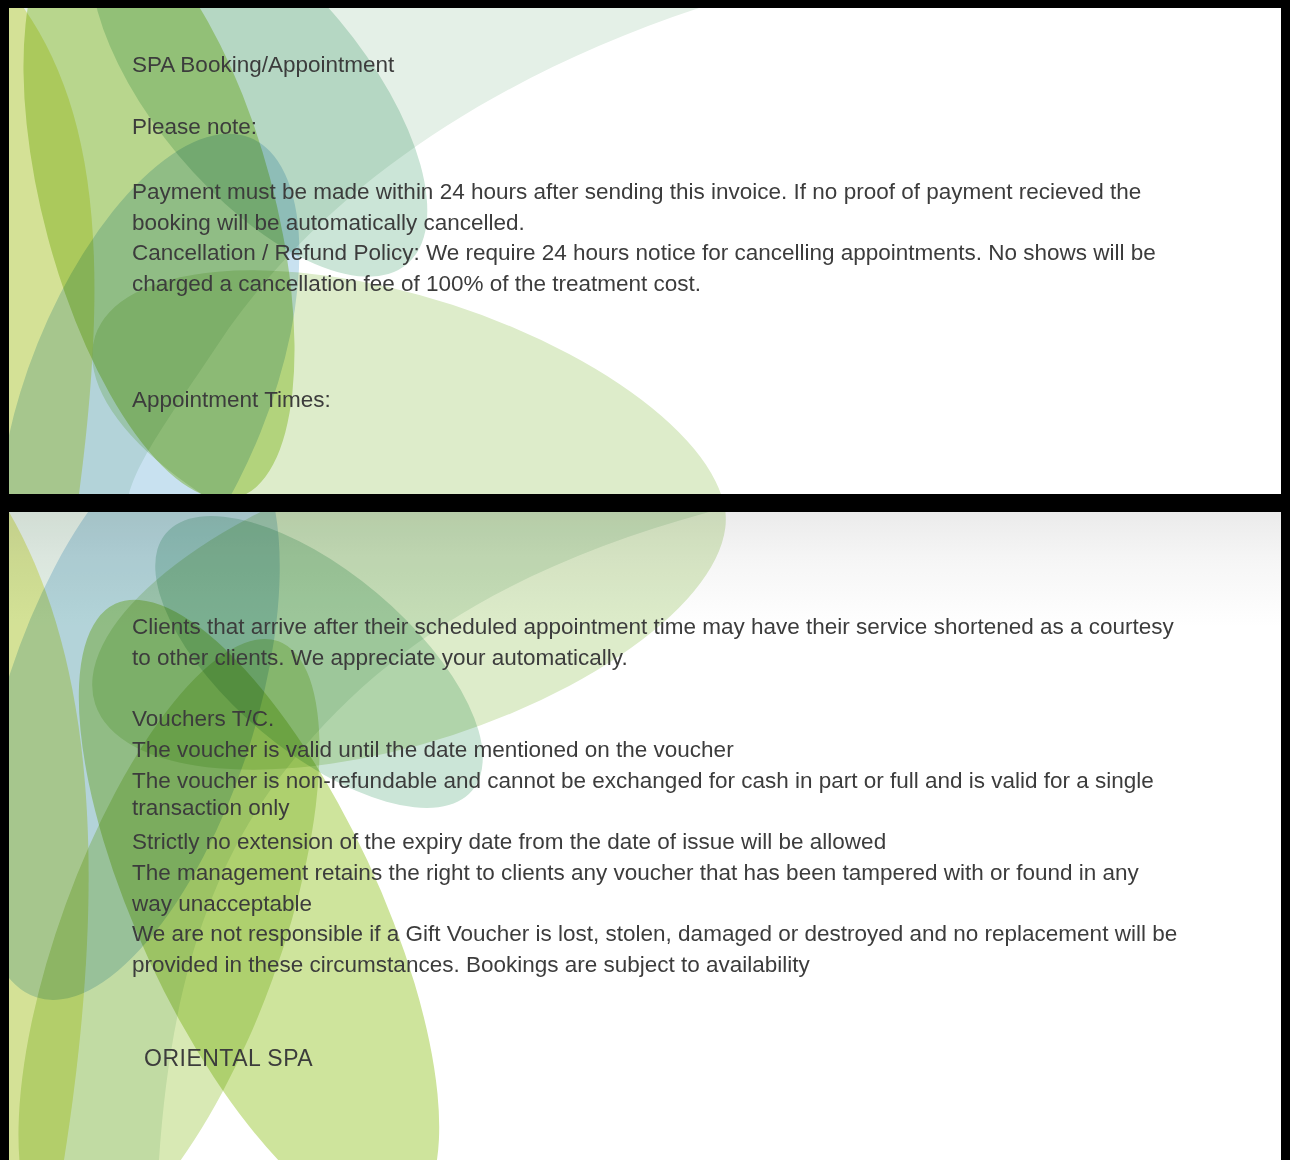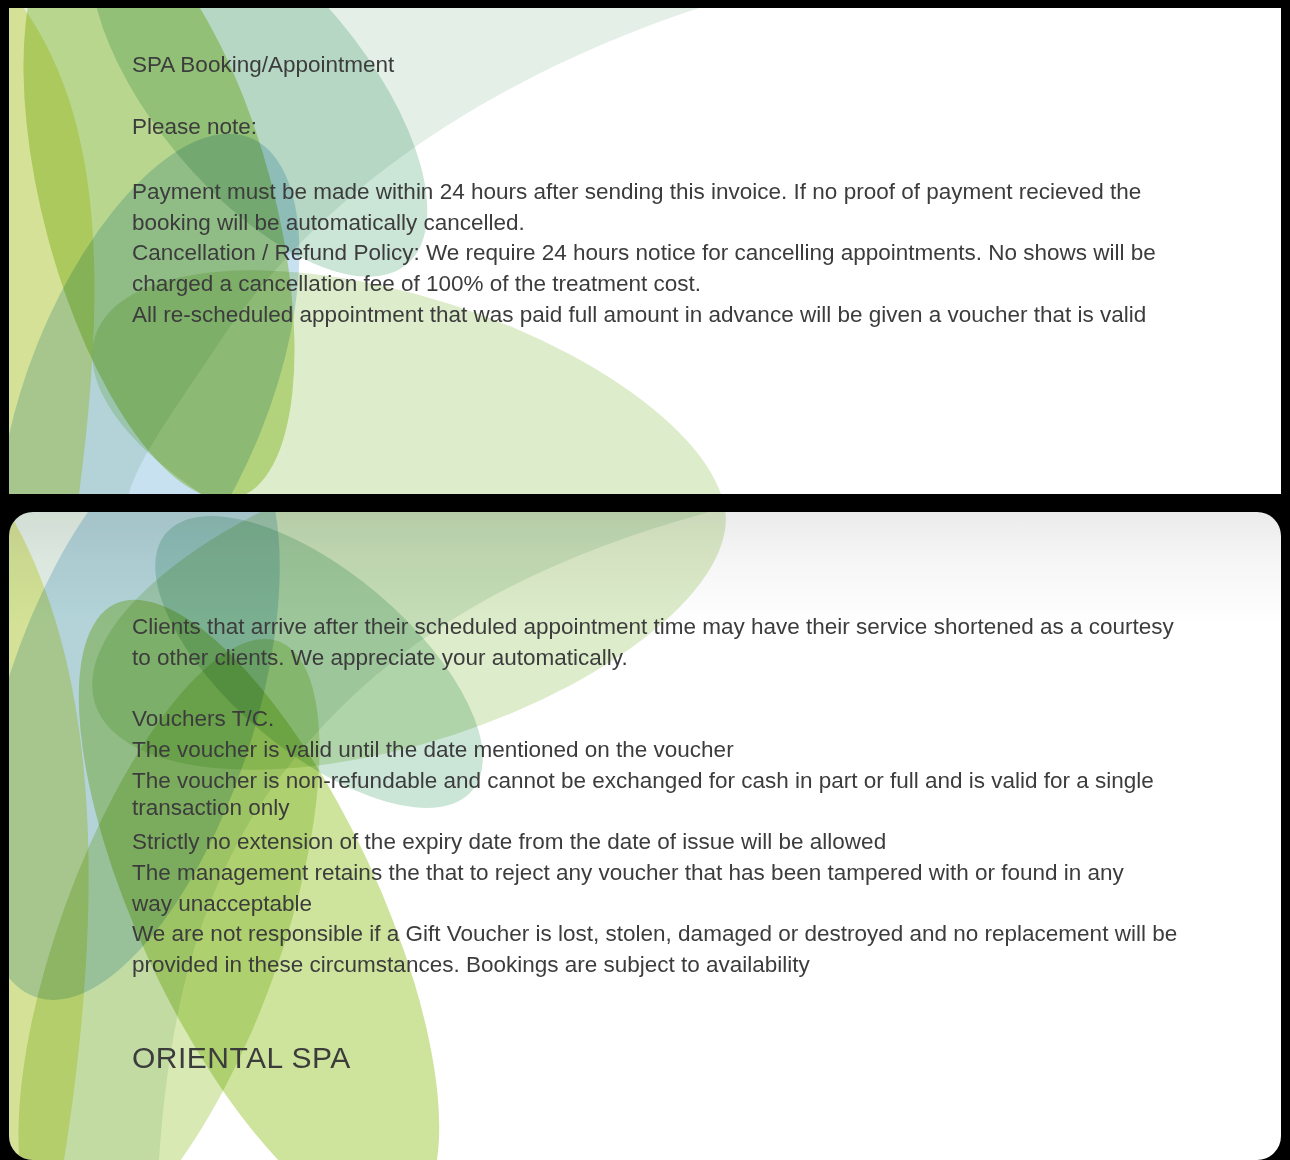--- a/index.html
+++ b/index.html
@@ -19,41 +19,41 @@
     left: 9px;
     right: 9px;
     background: #ffffff;
     overflow: hidden;
   }
   #page1 { top: 8px; height: 486px; }
   #page2 {
     top: 512px;
     height: 648px;
     background: linear-gradient(180deg, #ebebeb 0px, #f5f5f5 45px, #ffffff 115px);
-    border-radius: 24px;
   }
   .deco {
     position: absolute;
     left: 0;
     top: 0;
     pointer-events: none;
   }
   .leaf { mix-blend-mode: multiply; }
   .txt {
     position: absolute;
     left: 123px;
     white-space: nowrap;
     color: #3c3c3c;
     font-size: 22.5px;
     line-height: 30.7px;
     letter-spacing: 0px;
   }
   .brand {
-    font-size: 30px;
+    font-size: 23px;
     letter-spacing: 0.5px;
+    margin-left: 12px;
   }
 </style>
 </head>
 <body>
 
 <div class="page" id="page1">
   <svg class="deco" width="780" height="486" viewBox="0 0 780 486">
     <path class="leaf" d="M0,0 L690,0 C480,70 320,180 220,320 C160,410 130,450 120,486 L0,486 Z" fill="#e4f0e7"></path>
     <ellipse class="leaf" cx="400" cy="430" rx="330" ry="140" transform="rotate(18 400 430)" fill="#ddecca"></ellipse>
     <ellipse class="leaf" cx="250" cy="80" rx="230" ry="105" transform="rotate(50 250 80)" fill="#cbe5d7"></ellipse>
@@ -62,22 +62,22 @@
     <path class="leaf" d="M0,-20 C80,80 105,220 70,486 L0,486 Z" fill="#edf0a6"></path>
   </svg>
 
   <div class="txt" style="top:42px">SPA Booking/Appointment</div>
   <div class="txt" style="top:104px">Please note:</div>
 
   <div class="txt" style="top:169px">Payment must be made within 24 hours after sending this invoice. If no proof of payment recieved the</div>
   <div class="txt" style="top:200px">booking will be automatically cancelled.</div>
   <div class="txt" style="top:230px">Cancellation / Refund Policy: We require 24 hours notice for cancelling appointments. No shows will be</div>
   <div class="txt" style="top:261px">charged a cancellation fee of 100% of the treatment cost.</div>
-  <div class="txt" style="top:292px">All re-scheduled appointment that was paid full amount in advance will be given a voucher that is valid</div>
 
+  <div class="txt" style="top:377px">Appointment Times:</div>
 </div>
 
 <div class="page" id="page2">
   <svg class="deco" width="780" height="648" viewBox="0 0 780 648">
     <path class="leaf" d="M0,0 L700,0 C500,55 360,140 260,280 C190,380 160,500 150,648 L0,648 Z" fill="#e4f0e7"></path>
     <ellipse class="leaf" cx="400" cy="90" rx="330" ry="140" transform="rotate(-18 400 90)" fill="#ddecca"></ellipse>
     <ellipse class="leaf" cx="310" cy="150" rx="200" ry="90" transform="rotate(40 310 150)" fill="#cbe5d7"></ellipse>
     <ellipse class="leaf" cx="120" cy="200" rx="300" ry="125" transform="rotate(-72 120 200)" fill="#c8e1f0"></ellipse>
     <ellipse class="leaf" cx="250" cy="400" rx="340" ry="120" transform="rotate(65 250 400)" fill="#cee49c"></ellipse>
     <ellipse class="leaf" cx="160" cy="430" rx="320" ry="110" transform="rotate(-70 160 430)" fill="#d8e9b4"></ellipse>
@@ -86,19 +86,19 @@
 
   <div class="txt" style="top:100px">Clients that arrive after their scheduled appointment time may have their service shortened as a courtesy</div>
   <div class="txt" style="top:131px">to other clients. We appreciate your automatically.</div>
 
   <div class="txt" style="top:192px">Vouchers T/C.</div>
 
   <div class="txt" style="top:223px">The voucher is valid until the date mentioned on the voucher</div>
   <div class="txt" style="top:254px">The voucher is non-refundable and cannot be exchanged for cash in part or full and is valid for a single</div>
   <div class="txt" style="top:281px">transaction only</div>
   <div class="txt" style="top:315px">Strictly no extension of the expiry date from the date of issue will be allowed</div>
-  <div class="txt" style="top:346px">The management retains the that to reject any voucher that has been tampered with or found in any</div>
+  <div class="txt" style="top:346px">The management retains the right to clients any voucher that has been tampered with or found in any</div>
   <div class="txt" style="top:377px">way unacceptable</div>
   <div class="txt" style="top:407px">We are not responsible if a Gift Voucher is lost, stolen, damaged or destroyed and no replacement will be</div>
   <div class="txt" style="top:438px">provided in these circumstances. Bookings are subject to availability</div>
 
   <div class="txt brand" style="top:531px">ORIENTAL SPA</div>
 </div>
 
 </body></html>

